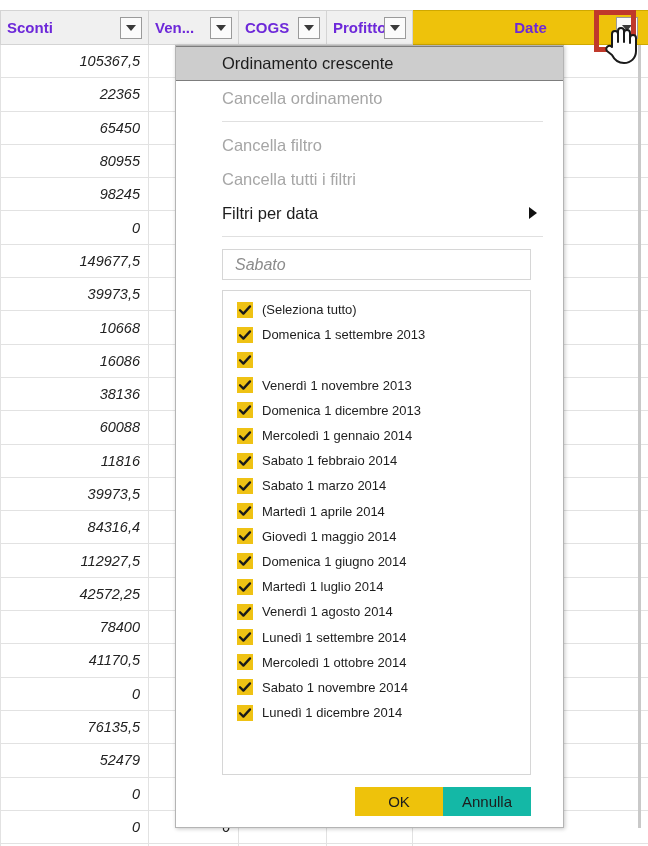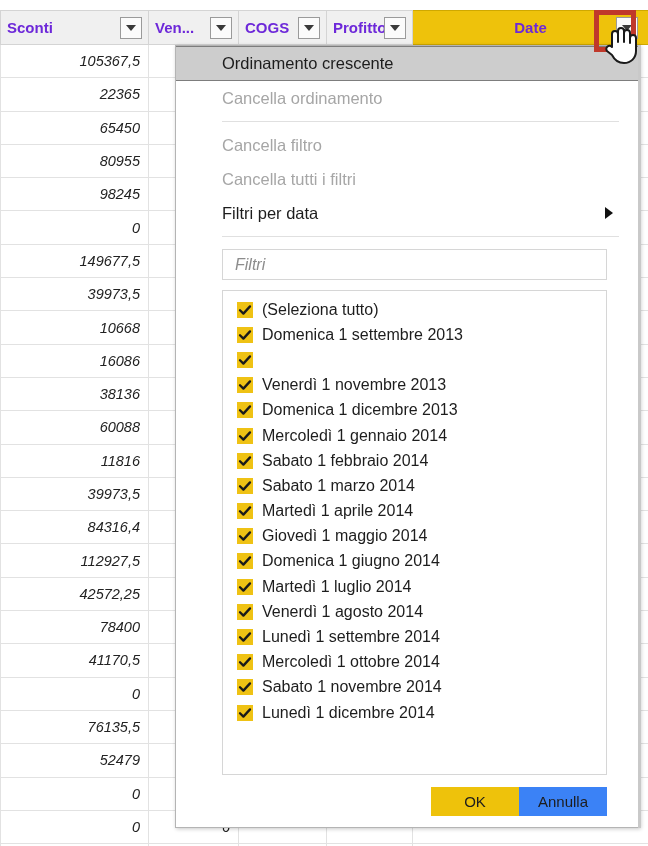--- a/index.html
+++ b/index.html
@@ -95,21 +95,21 @@
     white-space: nowrap;
     overflow: hidden;
     background: #ffffff;
   }
 
   
   #filter-menu {
     position: absolute;
     left: 175px;
     top: 45px;
-    width: 465px;
+    width: 389px;
     height: 783px;
     background: #ffffff;
     border: 1px solid #b4b4b4;
     box-shadow: 1px 1px 4px rgba(0,0,0,0.22);
     box-sizing: border-box;
     z-index: 30;
     display: flex;
     flex-direction: column;
   }
 
@@ -170,21 +170,21 @@
     flex: 1 1 auto;
     padding: 6px 0 6px 0;
     background: #fff;
     overflow: hidden;
   }
   .list-row {
     height: 25.2px;
     display: flex;
     align-items: center;
     padding-left: 14px;
-    font-size: 16px;
+    font-size: 13px;
     color: #1d1d1d;
     white-space: nowrap;
   }
   .cbox {
     width: 16px; height: 16px;
     flex: 0 0 16px;
     background: #efc214;
     margin-right: 9px;
     position: relative;
   }
@@ -204,21 +204,21 @@
     width: 88px; height: 29px;
     display: flex;
     align-items: center;
     justify-content: center;
     font-size: 15px;
     color: #1d1d1d;
     border: 1px solid transparent;
     box-sizing: border-box;
   }
   .btn.primary { background: #eec20b; }
-  .btn.secondary { background: #3b82f6; }
+  .btn.secondary { background: #14b8a6; }
 
   
   #popup-scroll {
     position: absolute;
     left: 638px;
     top: 45px;
     width: 3px;
     height: 783px;
     background: #c9c9c9;
     z-index: 31;
@@ -497,21 +497,21 @@
   </div>
   <div class="menu-item has-sub">
     <span>Filtri per data</span>
     <span class="sub-arrow"></span>
   </div>
 
   <div class="menu-sep"></div>
 
   <div class="search-wrap">
     <div class="search-box">
-      <span class="search-text">Filtri</span>
+      <span class="search-text">Sabato</span>
     </div>
   </div>
 
   <div class="list-wrap">
       <div class="list-row">
         <span class="cbox">
           <svg width="14" height="14" viewBox="0 0 14 14">
             <path d="M2 7.2 L5.4 10.6 L12 3.4" fill="none" stroke="#1a1a1a" stroke-width="2.3" stroke-linecap="round" stroke-linejoin="round"></path>
           </svg>
         </span>

